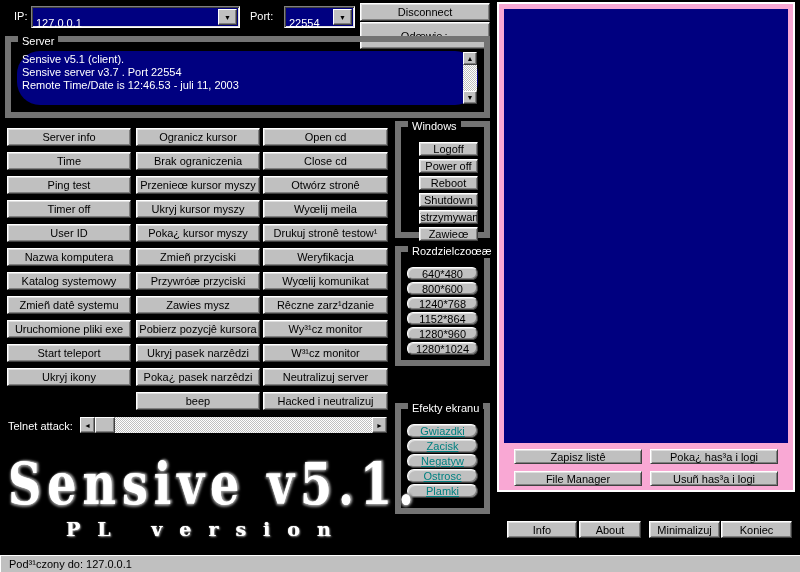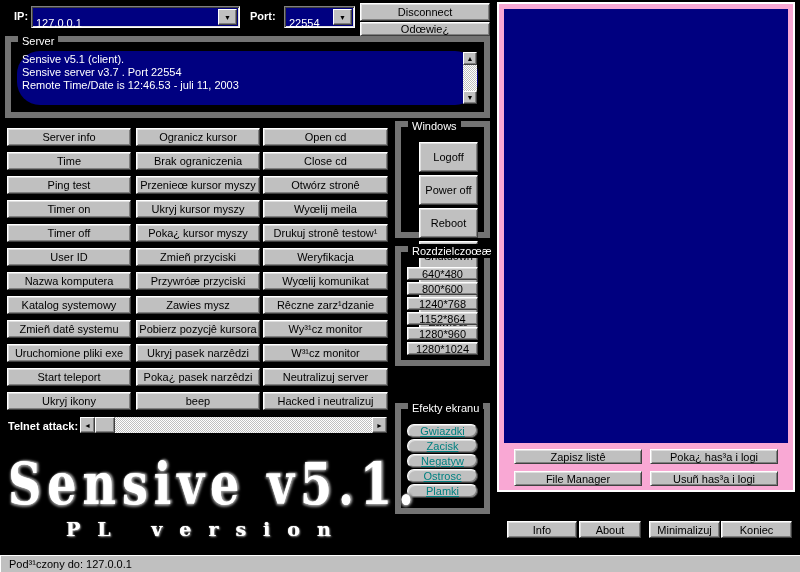--- a/index.html
+++ b/index.html
@@ -2,21 +2,21 @@
 <html style="--background: #000000; --listbox-navy: #000080; --button-face: #c0c0c0; --effects-text: #008080;"><head>
 <meta charset="utf-8">
 <style>
   html,body { margin:0; padding:0; background:#222; }
   #root {
     position:relative; width:800px; height:572px; background:var(--background,#000);
     font-family:"Liberation Sans","DejaVu Sans",sans-serif; font-size:11px; color:#000;
     overflow:hidden; -webkit-font-smoothing:none;
   }
   .abs { position:absolute; box-sizing:border-box; }
-  .wlabel { color:#fff;font-weight:bold; }
+  .wlabel { color:#fff; }
 
   
   .btn95 {
     box-sizing:border-box; background:var(--button-face,#c0c0c0);
     border:1px solid; border-color:#ffffff #404040 #404040 #ffffff;
     box-shadow: inset 1px 1px 0 #dfdfdf, inset -1px -1px 0 #808080;
     display:flex; align-items:center; justify-content:center;
     font-size:11px; color:#000; white-space:nowrap; overflow:hidden; cursor:default;
   }
   
@@ -63,22 +63,22 @@
   .vscroll .scroll-track { flex:1; }
   .hscroll { display:flex; }
   .hscroll .scroll-btn { width:15px; height:100%; }
   .hscroll .scroll-thumb { width:20px; height:100%; }
   .hscroll .scroll-track { flex:1; height:100%; }
   
   .grid-col { display:flex; flex-direction:column; gap:6px; }
   .grid-col .btn95 { height:18px; width:100%; }
   
   .stack { position:absolute; left:6px; right:6px; top:15px; display:flex; flex-direction:column; }
-  #windows-group .stack { gap:3px; }  #windows-group .btn95 { height:30px;margin-left:12px; }
-  #resolution-group .stack { gap:2px; } #resolution-group .btn95 { height:13px; }
+  #windows-group .stack { gap:3px; }  #windows-group .btn95 { height:14px;margin-left:12px; }
+  #resolution-group .stack { gap:2px; } #resolution-group .btn95 { height:13px;border-radius:6px; }
   #effects-group .stack { gap:1px; }
   #effects-group .btn95 { height:14px; color:var(--effects-text,#008080); text-decoration:underline;border-radius:7px; }
   
   .logo-line1 {
     font-family:"DejaVu Serif","Liberation Serif",serif; font-weight:bold;
     font-size:46px; color:#fff; letter-spacing:6px; white-space:nowrap;
     transform:scaleY(1.25); transform-origin:top left;
     text-shadow: 0 0 1px #fff, 1px 1px 3px #999, -1px 2px 2px #666, 2px -1px 2px #888;
   }
   .logo-line2 {
@@ -106,21 +106,21 @@
       </div>
   </div>
   <span class="abs wlabel" style="left:250px; top:10px;">Port:</span>
   <div class="abs combo" style="left:284px; top:6px; width:71px; height:22px;">
     <div class="combo-field">22554</div>
     <div class="combo-btn">
         <span>▼</span>
       </div>
   </div>
   <div class="abs btn95" style="left:360px; top:3px; width:130px; height:18px;">Disconnect</div>
-  <div class="abs btn95" style="left:360px; top:22px; width:130px; height:14px;">Odœwie¿</div>
+  <div class="abs btn95" style="left:360px; top:22px; width:130px; height:27px;">Odœwie¿</div>
 
   <div class="abs group" style="left:5px; top:36px; width:485px; height:82px;">
     <span class="group-label">Server</span>
     <div class="abs listbox" style="left:6px; top:9px; right:6px; bottom:7px;border-radius:23px;">
       <div style="padding-top:2px;">
         <div class="log-line">Sensive v5.1 (client).</div>
         <div class="log-line">Sensive server v3.7 . Port 22554</div>
         <div class="log-line">Remote Time/Date is 12:46.53 - juli 11, 2003</div>
       </div>
       <div class="vscroll">
@@ -132,21 +132,20 @@
             <span>▼</span>
           </div>
       </div>
     </div>
   </div>
 
   <div class="abs grid-col" style="left:7px; top:128px; width:124px;">
     <div class="btn95">Server info</div>
     <div class="btn95">Time</div>
     <div class="btn95">Ping test</div>
-    <div class="btn95">Timer on</div>
     <div class="btn95">Timer off</div>
     <div class="btn95">User ID</div>
     <div class="btn95">Nazwa komputera</div>
     <div class="btn95">Katalog systemowy</div>
     <div class="btn95">Zmieñ datê systemu</div>
     <div class="btn95">Uruchomione pliki exe</div>
     <div class="btn95">Start teleport</div>
     <div class="btn95">Ukryj ikony</div>
   </div>
 

